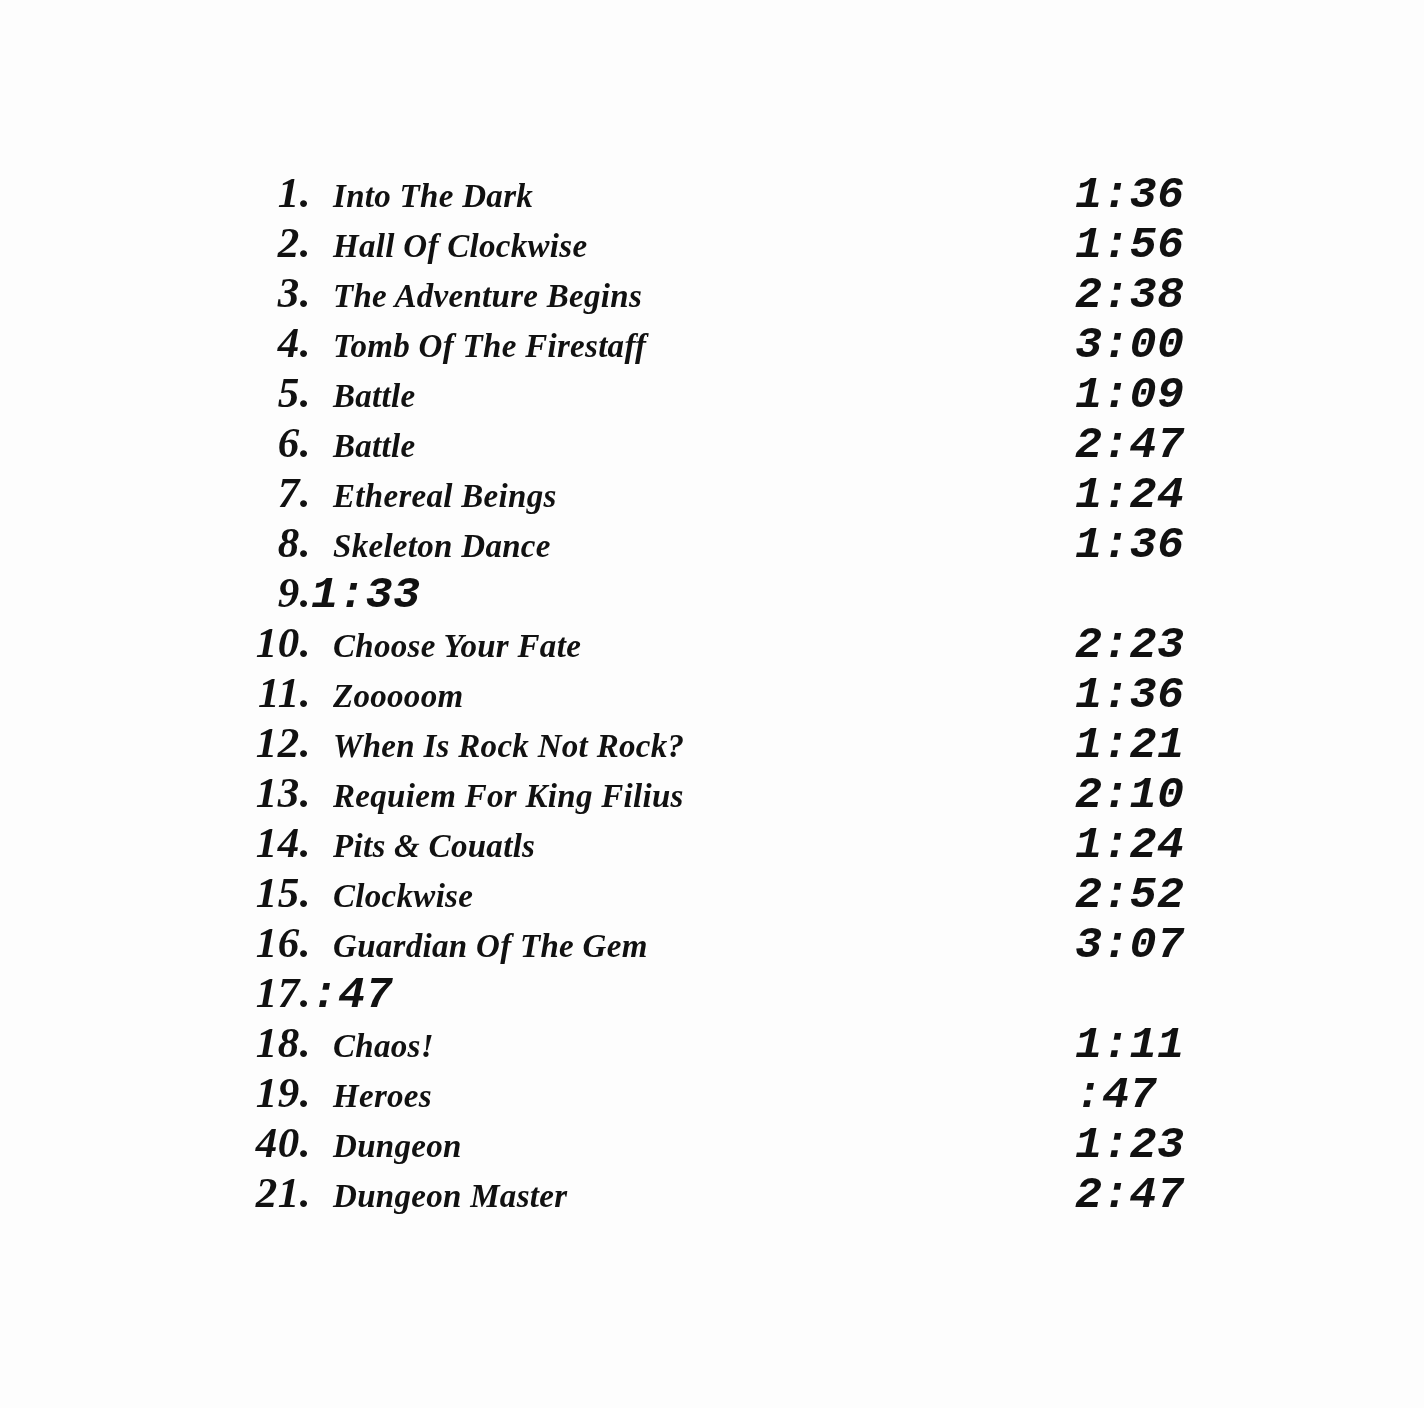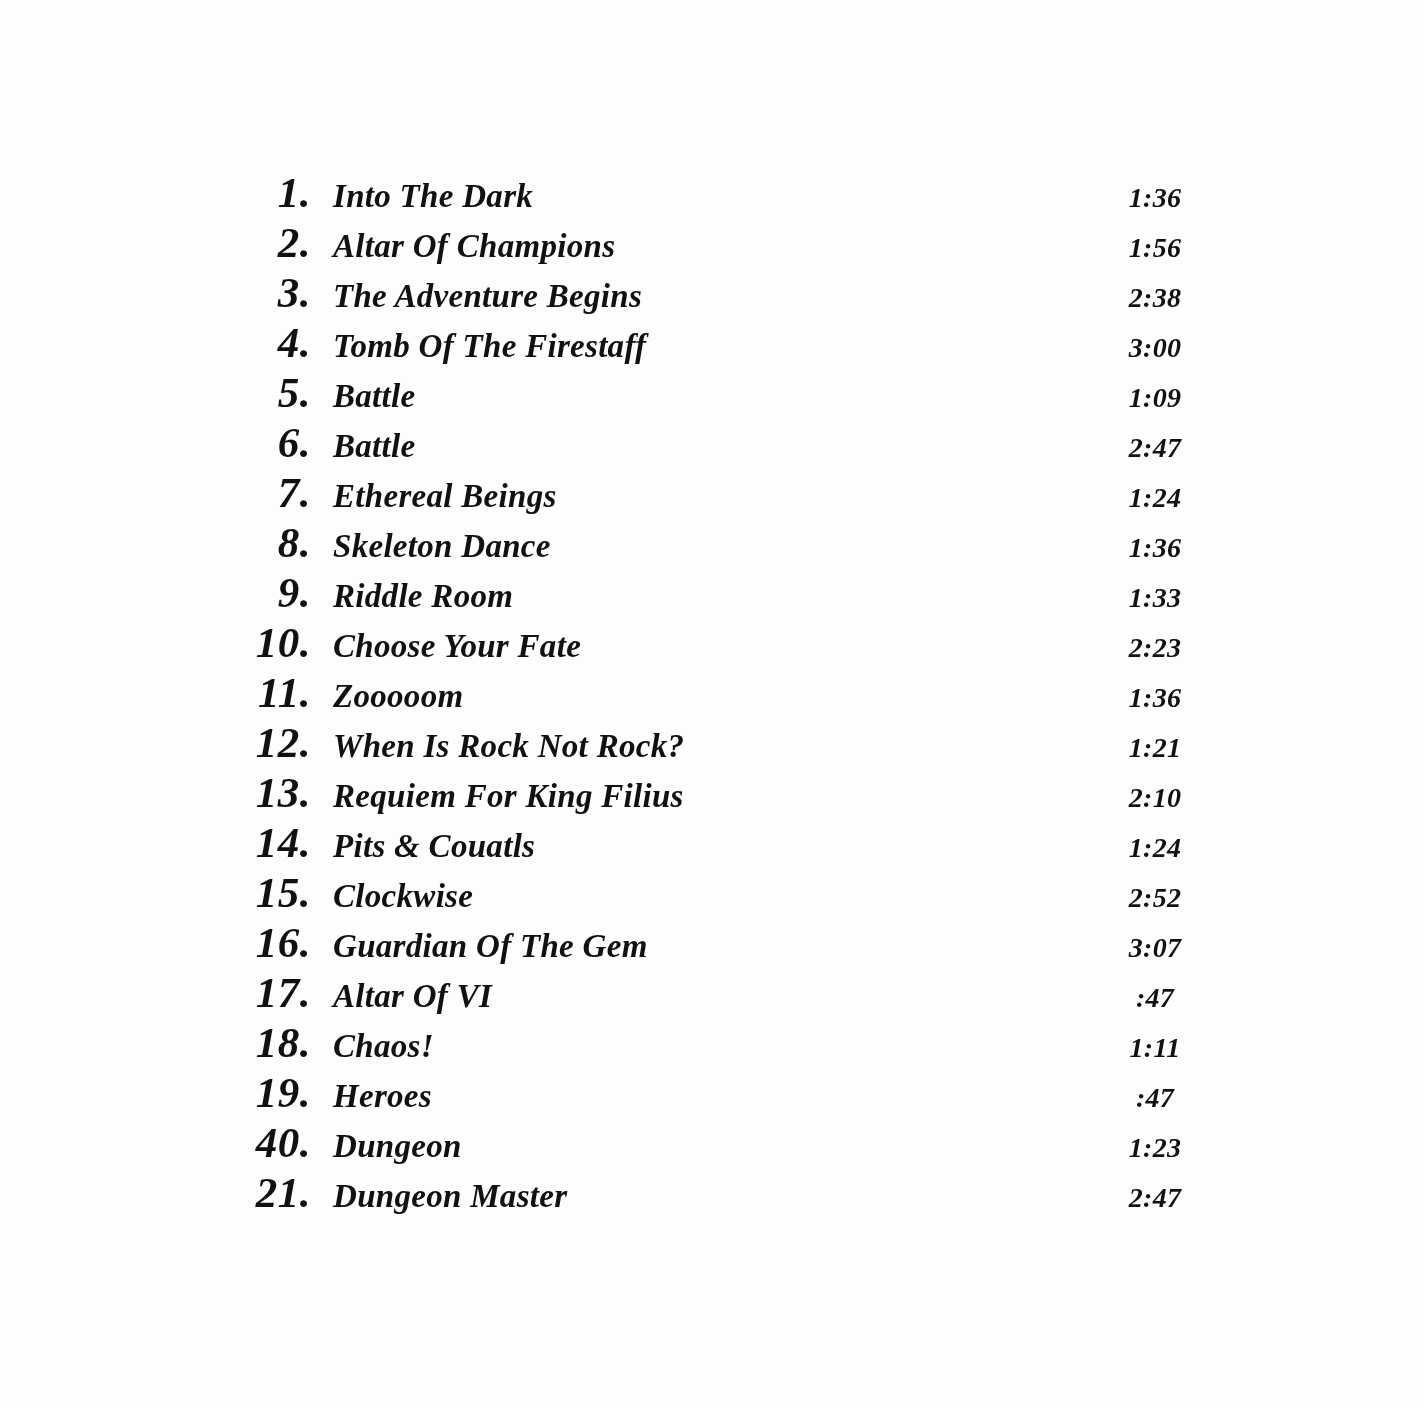--- a/index.html
+++ b/index.html
@@ -45,40 +45,41 @@
   .track-title {
     flex: 1 1 auto;
     padding-left: 22px;
     font-style: italic;
     font-weight: bold;
     font-size: 33px;
     letter-spacing: 0.3px;
   }
   .track-time {
     flex: 0 0 160px;
-    text-align: center;
+    text-align: left;
     font-style: italic;
     font-weight: bold;
-    font-size: 28px;
+    font-size: 45px;
     letter-spacing: 0.3px;
+    font-family: Liberation Mono, monospace;
   }
 </style>
 </head>
 <body>
 
 <div class="page">
   <div class="tracklist" id="tracklist">
       <div class="track-row">
         <span class="track-num">1.</span>
         <span class="track-title">Into The Dark</span>
         <span class="track-time">1:36</span>
       </div>
       <div class="track-row">
         <span class="track-num">2.</span>
-        <span class="track-title">Altar Of Champions</span>
+        <span class="track-title">Hall Of Clockwise</span>
         <span class="track-time">1:56</span>
       </div>
       <div class="track-row">
         <span class="track-num">3.</span>
         <span class="track-title">The Adventure Begins</span>
         <span class="track-time">2:38</span>
       </div>
       <div class="track-row">
         <span class="track-num">4.</span>
         <span class="track-title">Tomb Of The Firestaff</span>
@@ -99,21 +100,20 @@
         <span class="track-title">Ethereal Beings</span>
         <span class="track-time">1:24</span>
       </div>
       <div class="track-row">
         <span class="track-num">8.</span>
         <span class="track-title">Skeleton Dance</span>
         <span class="track-time">1:36</span>
       </div>
       <div class="track-row">
         <span class="track-num">9.</span>
-        <span class="track-title">Riddle Room</span>
         <span class="track-time">1:33</span>
       </div>
       <div class="track-row">
         <span class="track-num">10.</span>
         <span class="track-title">Choose Your Fate</span>
         <span class="track-time">2:23</span>
       </div>
       <div class="track-row">
         <span class="track-num">11.</span>
         <span class="track-title">Zooooom</span>
@@ -139,21 +139,20 @@
         <span class="track-title">Clockwise</span>
         <span class="track-time">2:52</span>
       </div>
       <div class="track-row">
         <span class="track-num">16.</span>
         <span class="track-title">Guardian Of The Gem</span>
         <span class="track-time">3:07</span>
       </div>
       <div class="track-row">
         <span class="track-num">17.</span>
-        <span class="track-title">Altar Of VI</span>
         <span class="track-time">:47</span>
       </div>
       <div class="track-row">
         <span class="track-num">18.</span>
         <span class="track-title">Chaos!</span>
         <span class="track-time">1:11</span>
       </div>
       <div class="track-row">
         <span class="track-num">19.</span>
         <span class="track-title">Heroes</span>

